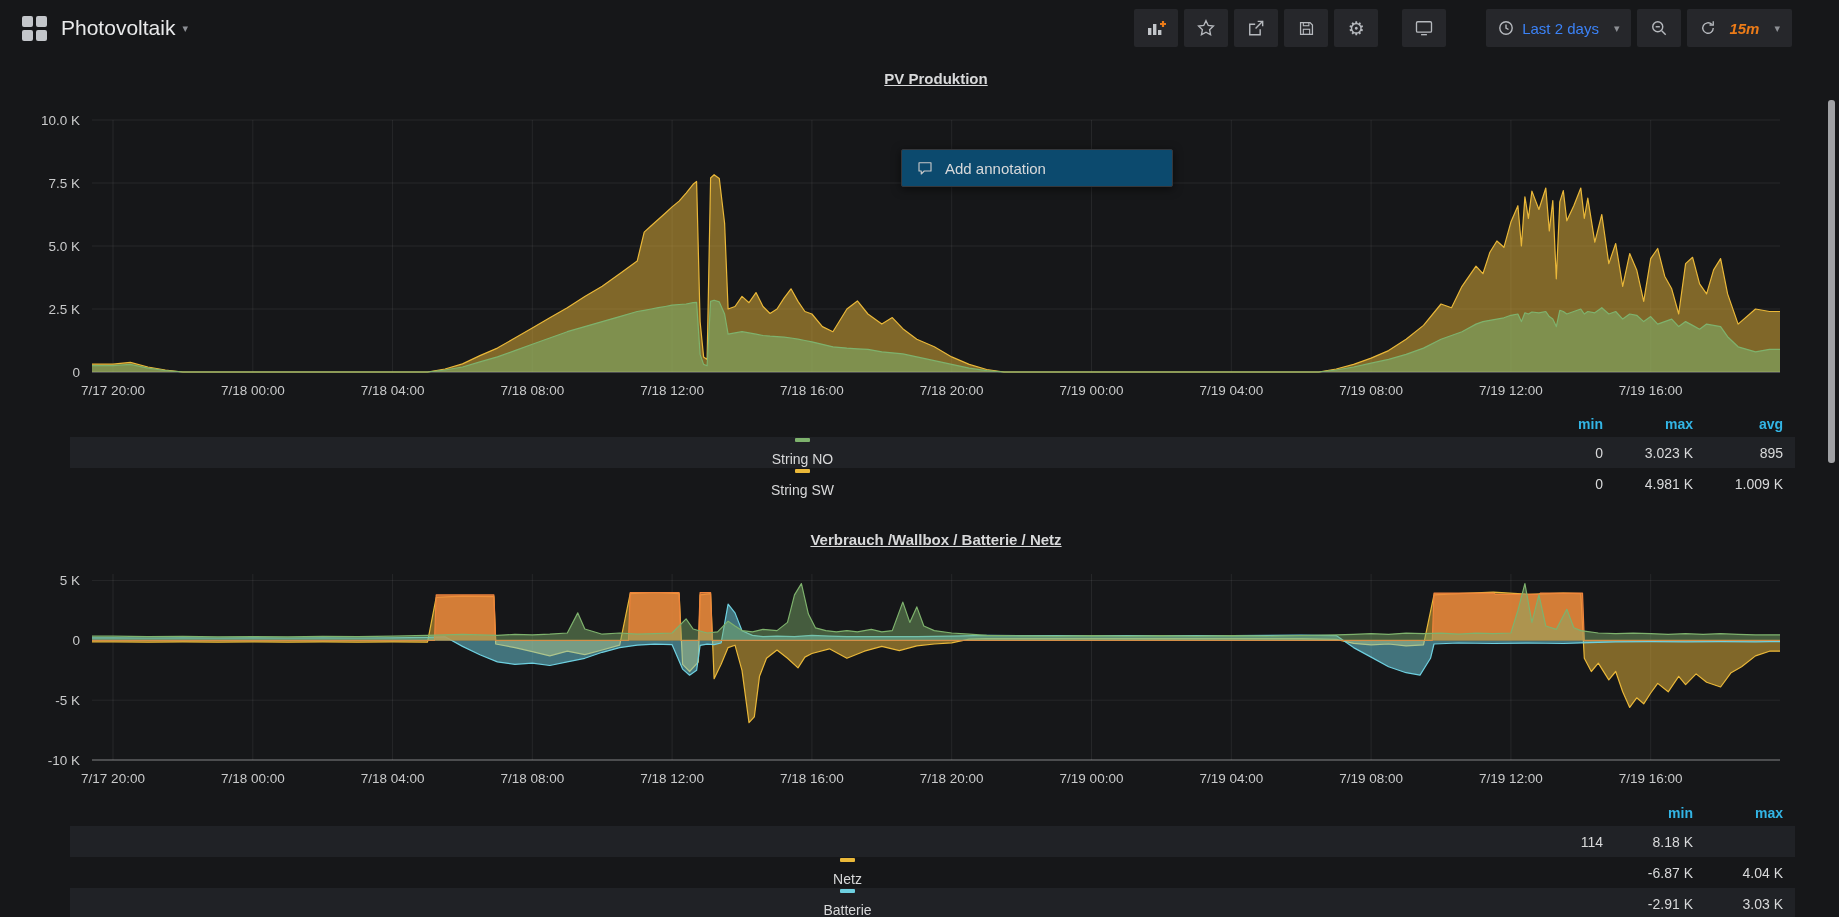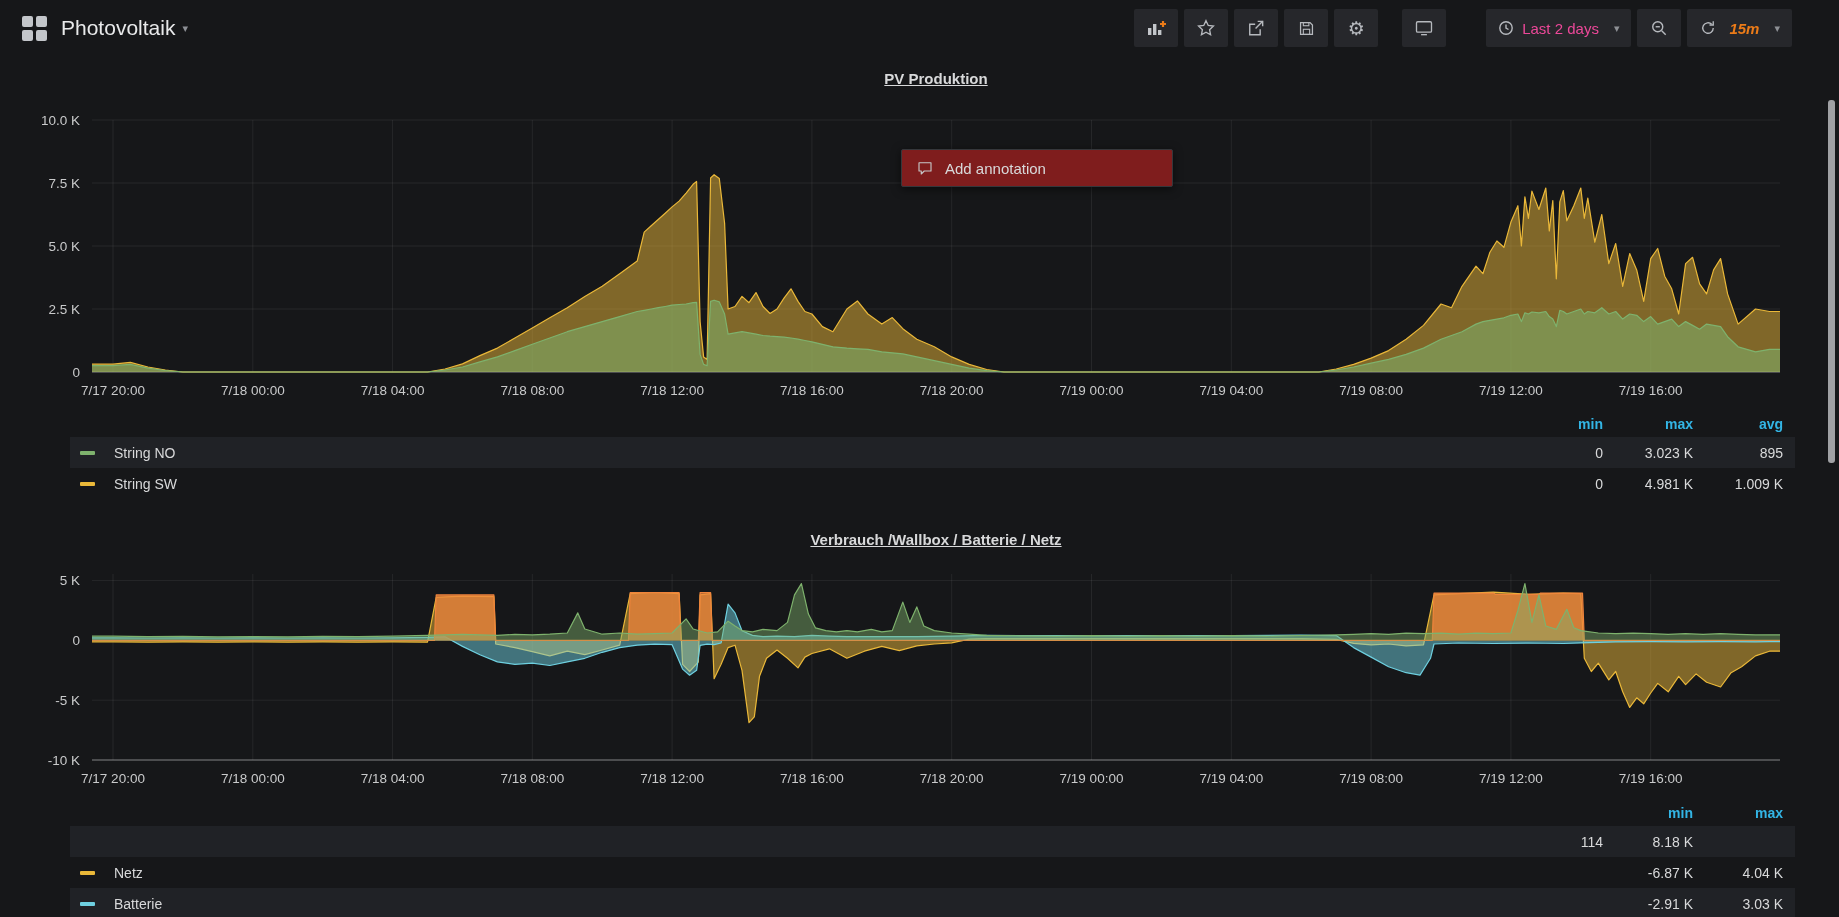--- a/index.html
+++ b/index.html
@@ -13,21 +13,21 @@
   .dash-grid-icon i{width:11px;height:11px;background:#c3c6ca;border-radius:2px;display:block;}
   .dash-title{font-size:21px;font-weight:500;color:#e8e9ea;cursor:pointer;}
   .caret{color:#8d9095;font-size:11px;margin-left:7px;}
   .nav-right{margin-left:auto;display:flex;align-items:center;}
   .nav-btn{height:38px;min-width:44px;background:#26272b;border-radius:2px;display:flex;
            align-items:center;justify-content:center;margin-left:6px;cursor:pointer;box-sizing:border-box;}
   .nav-btn.wide{padding:0 12px;gap:8px;}
   .nav-btn svg{display:block;}
   .gap18{margin-left:24px;}
   .gap34{margin-left:40px;}
-  .tp-label{font-size:15px;color:#ec4899;}
+  .tp-label{font-size:15px;color:#3b82f6;}
   .refresh-label{font-size:15px;font-weight:bold;color:#eb7b18;margin-left:4px;font-style:italic;}
   .glyph{color:#b6b9be;font-size:19px;line-height:1;}
 
   
   .panel-title{position:absolute;left:92px;width:1688px;text-align:center;
                font-size:15px;font-weight:700;color:#d8d9da;text-decoration:underline;}
   #title1{top:70px;}
   #title2{top:531px;}
 
   
@@ -38,26 +38,26 @@
   
   .legend{position:absolute;left:70px;width:1725px;font-size:14px;}
   #legend1{top:411px;}
   #legend2{top:800px;}
   .legend1-grid{display:grid;grid-template-columns:1fr 90px 90px 90px;align-items:center;}
   .legend2-grid{display:grid;grid-template-columns:1fr 90px 90px;align-items:center;}
   .legend-header{height:26px;}
   .lh{text-align:right;padding-right:12px;color:#33b5e5;font-weight:bold;}
   .legend-row{height:31px;cursor:pointer;}
   .legend-row:nth-child(even){background:#202226;}
-  .series-label{display:flex;align-items:center;gap:19px;padding-left:10px;}
+  .series-label{display:flex;align-items:center;gap:9px;padding-left:10px;flex-direction:column;}
   .swatch{width:15px;height:4px;border-radius:1px;display:inline-block;}
   .val{text-align:right;padding-right:12px;color:#d8d9da;}
 
   
-  .popover{position:absolute;left:901px;top:149px;width:272px;height:38px;background:#7f1d1d;
+  .popover{position:absolute;left:901px;top:149px;width:272px;height:38px;background:#0c4a6e;
            border:1px solid #35373b;border-radius:2px;box-shadow:0 2px 10px rgba(0,0,0,.55);
            display:flex;align-items:center;padding:0 14px;gap:11px;box-sizing:border-box;z-index:6;cursor:pointer;}
   .popover span{font-size:15px;color:#d8d9da;}
 
   
   .scrollbar-thumb{position:absolute;right:4px;top:100px;width:7px;height:363px;
                    background:#b8babd;opacity:.85;border-radius:3px;cursor:pointer;}
 </style>
 </head>
 <body>

